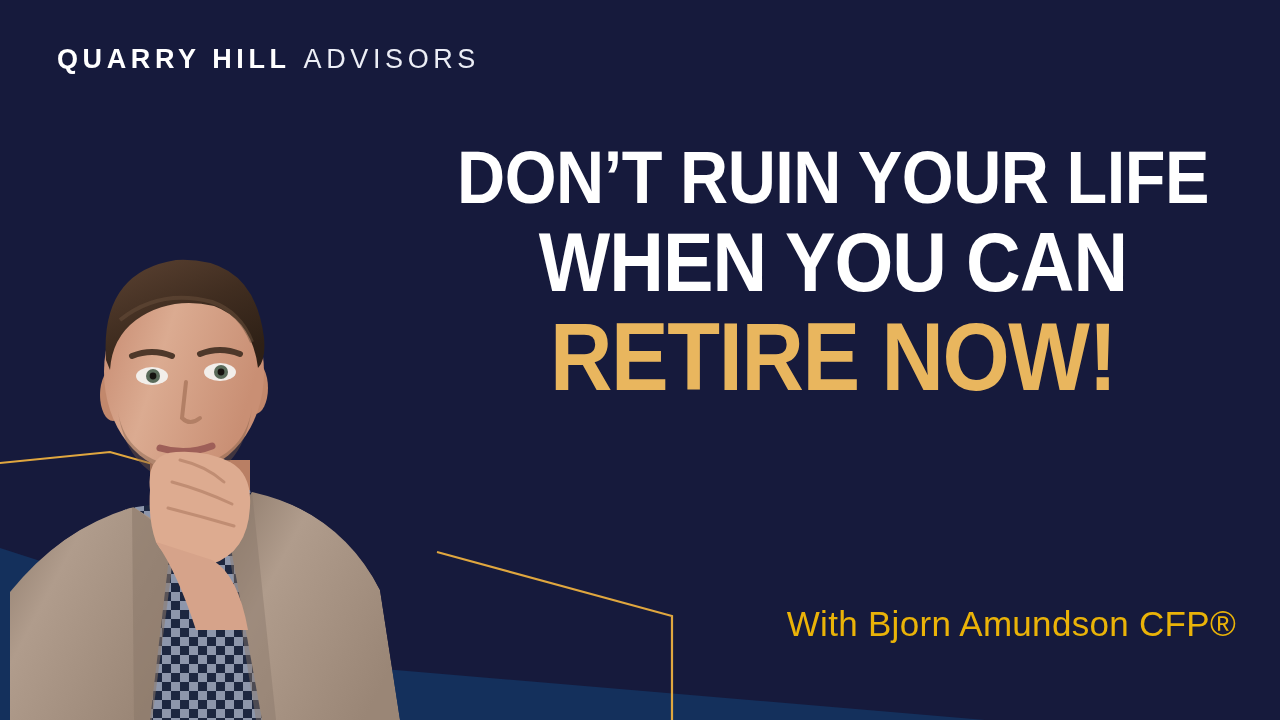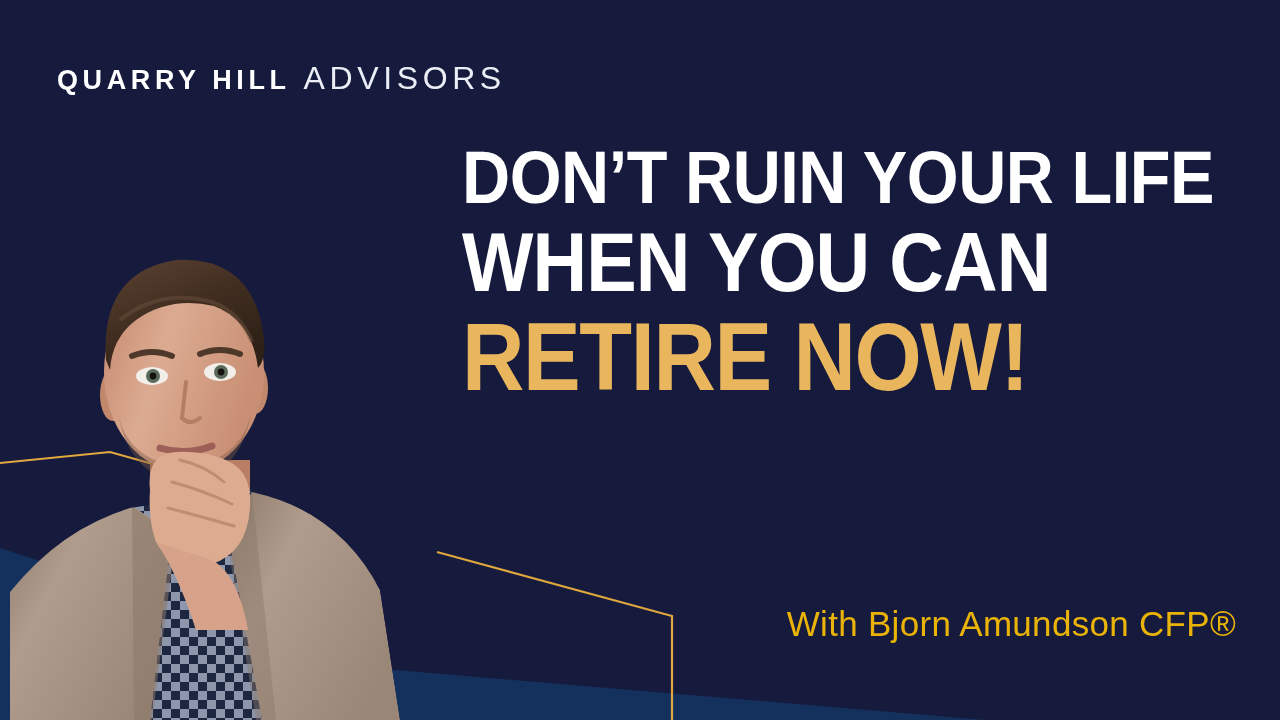--- a/index.html
+++ b/index.html
@@ -22,45 +22,45 @@
   
   .bg-layer {
     position:absolute; inset:0;
     width:1280px; height:720px;
     pointer-events:none;
   }
 
   
   #brand-logo {
     position:absolute;
-    left:57px; top:60px;
+    left:57px; top:44px;
     display:flex; align-items:baseline;
     white-space:nowrap;
     z-index:6;
   }
   #brand-logo .logo-strong {
     font-size:27px;
     font-weight:bold;
     letter-spacing:4.6px;
     color:#ffffff;
   }
   #brand-logo .logo-light {
-    font-size:32px;
+    font-size:27px;
     font-weight:300;
     letter-spacing:4.6px;
     color:#eceef6;
     margin-left:13px;
   }
 
   
   #headline {
     position:absolute;
-    right:44px; top:142px;
+    right:60px; top:142px;
     width:860px;
-    text-align:left;
+    text-align:center;
     z-index:6;
   }
   .headline-line {
     display:block;
     font-family:"Liberation Sans", sans-serif;
     font-weight:bold;
     line-height:0.96;
     white-space:nowrap;
     transform-origin:right center;
   }

